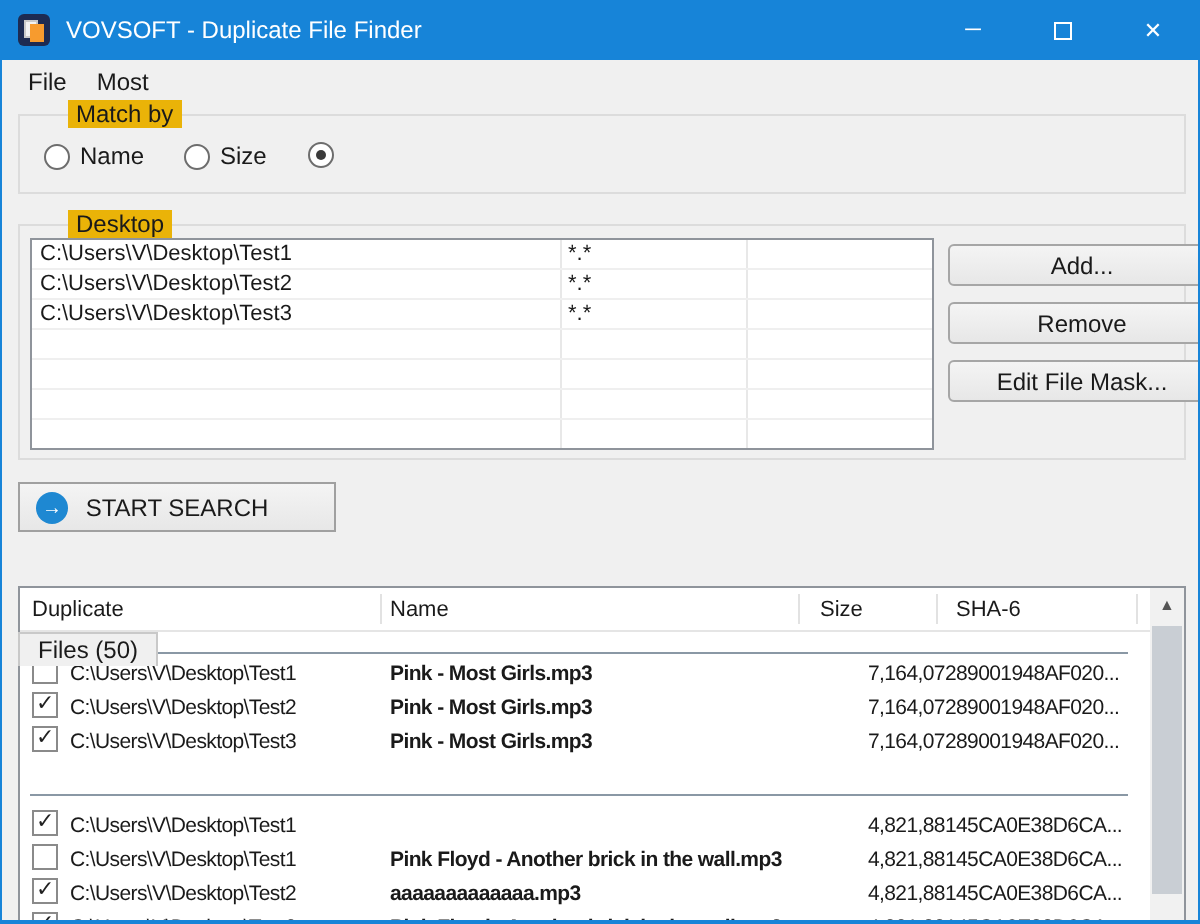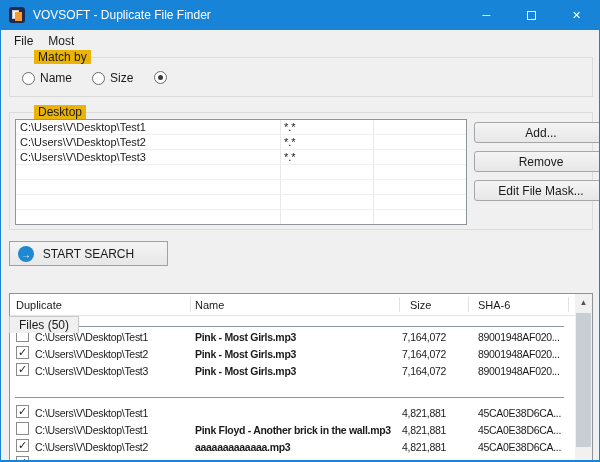--- a/index.html
+++ b/index.html
@@ -85,21 +85,21 @@
            background:#fff; font-size:11px; }
   .lhead span.col { position:absolute; top:5px; cursor:default; }
   .lh-dir { left:6px; } .lh-name { left:185px; } .lh-size { left:400px; } .lh-sha { left:468px; }
   .lhead .vsep { position:absolute; top:3px; bottom:3px; width:1px; background:#e2e2e2; }
   .groupsep { position:absolute; left:5px; width:549px; height:1px; background:#8a98a5; }
   .lrow { position:absolute; left:0; width:560px; height:17px; line-height:17px;
           font-size:10.5px; letter-spacing:-0.3px; white-space:nowrap; }
   .lrow span { position:absolute; top:0; }
   .cell-dir  { left:25px; width:155px; overflow:hidden; }
   .cell-name { left:185px; width:212px; overflow:hidden;font-weight:bold; }
-  .cell-size { left:384px; width:60px; text-align:center; }
+  .cell-size { left:408px; width:60px; text-align:right; }
   .cell-sha  { left:468px; width:95px; overflow:hidden; }
   .checkbox { position:absolute; left:6px; top:2px; width:13px; height:13px; background:#fff;
               border:1px solid #8a8a8a; display:flex; align-items:center; justify-content:center;
               font-size:11px; color:#222; cursor:default; }
   .check-glyph { display:none; line-height:11px; }
   .checkbox.checked .check-glyph { display:block; }
   
   .vscroll { position:absolute; top:0; right:0; width:17px; bottom:0; background:#f1f1f1; }
   .scroll-up { height:16px; display:flex; align-items:center; justify-content:center;
                font-size:8px; color:#555; cursor:default; }

